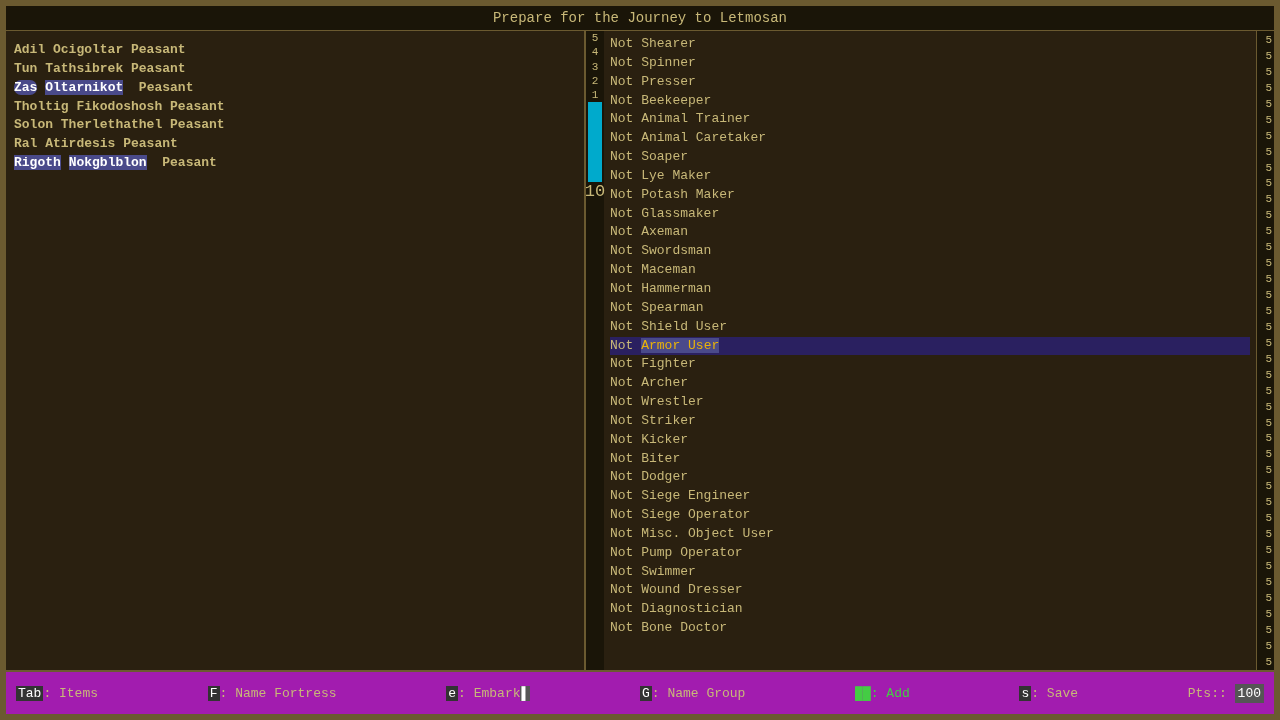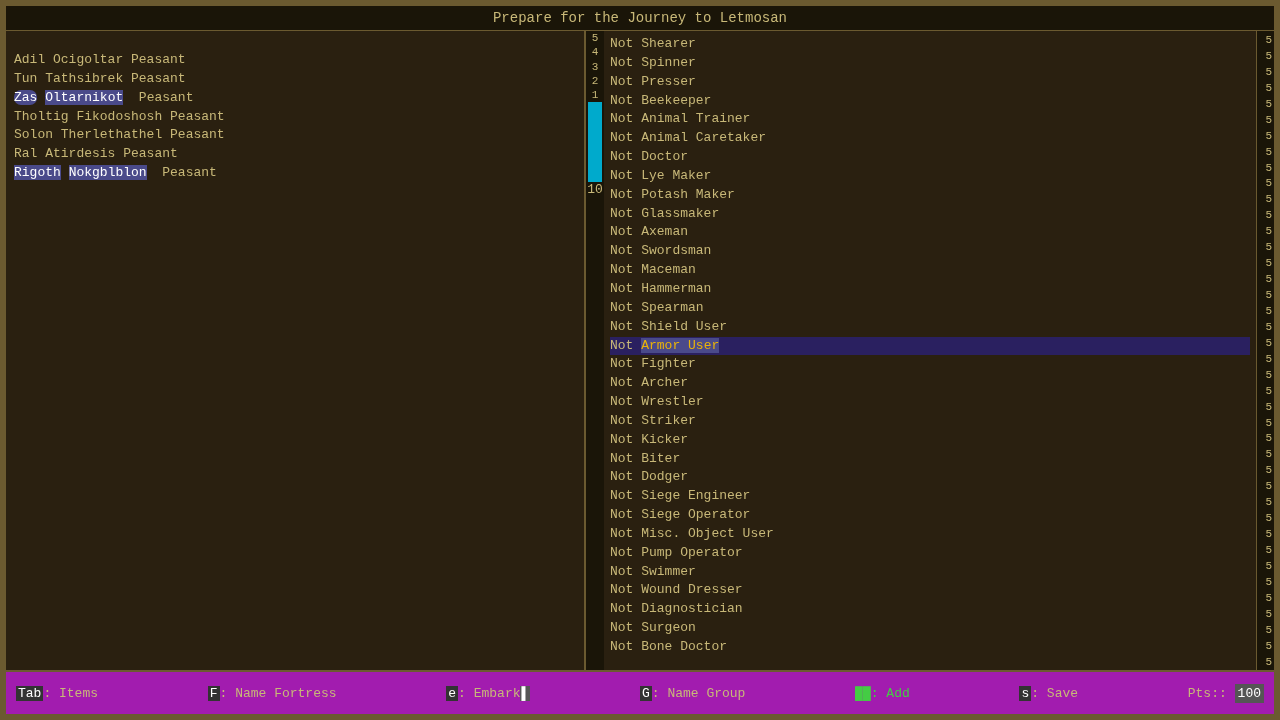--- a/index.html
+++ b/index.html
@@ -28,23 +28,24 @@
       border-bottom: 1px solid #6b5a30;
       background: #1a1508;
     }
     .main-content {
       display: flex;
       flex: 1;
       overflow: hidden;
     }
     .left-panel {
       width: 580px;
-      padding: 20px 8px;
+      padding: 10px 8px;
       border-right: 2px solid #6b5a30;
       overflow: hidden;
+      font-weight: bold;
     }
     .right-panel {
       flex: 1;
       display: flex;
       overflow: hidden;
     }
     .skills-list {
       flex: 1;
       padding: 4px 6px;
       overflow: hidden;
@@ -100,21 +101,21 @@
       flex-direction: column;
       align-items: center;
     }
     .cyan-block {
       width: 14px;
       height: 80px;
       background: #00aacc;
     }
     .cyan-num {
       color: #c8b878;
-      font-size: 13px;
+      font-size: 17px;
       text-align: center;
     }
     .pts-highlight {
       color: #ffffff;
       background: #555;
       padding: 2px 3px;
     }
     .green-label {
       color: #44cc44;
     }
@@ -147,21 +148,21 @@
 
     <div class="right-panel">
       <div class="skills-list">
 
       <div class="skill-row">Not Shearer</div>
           <div class="skill-row">Not Spinner</div>
           <div class="skill-row">Not Presser</div>
           <div class="skill-row">Not Beekeeper</div>
           <div class="skill-row">Not Animal Trainer</div>
           <div class="skill-row">Not Animal Caretaker</div>
-          <div class="skill-row">Not Doctor</div>
+          <div class="skill-row">Not Soaper</div>
           <div class="skill-row">Not Lye Maker</div>
           <div class="skill-row">Not Potash Maker</div>
           <div class="skill-row">Not Glassmaker</div>
           <div class="skill-row">Not Axeman</div>
           <div class="skill-row">Not Swordsman</div>
           <div class="skill-row">Not Maceman</div>
           <div class="skill-row">Not Hammerman</div>
           <div class="skill-row">Not Spearman</div>
           <div class="skill-row">Not Shield User</div>
           <div class="skill-row" style="background: rgb(42, 32, 96);">Not <span style="background:#4a4a8a;color:#eab308;">Armor User</span></div>
@@ -172,21 +173,20 @@
           <div class="skill-row">Not Kicker</div>
           <div class="skill-row">Not Biter</div>
           <div class="skill-row">Not Dodger</div>
           <div class="skill-row">Not Siege Engineer</div>
           <div class="skill-row">Not Siege Operator</div>
           <div class="skill-row">Not Misc. Object User</div>
           <div class="skill-row">Not Pump Operator</div>
           <div class="skill-row">Not Swimmer</div>
           <div class="skill-row">Not Wound Dresser</div>
           <div class="skill-row">Not Diagnostician</div>
-          <div class="skill-row">Not Surgeon</div>
           <div class="skill-row">Not Bone Doctor</div>
         </div>
       <div class="right-numbers">
 
       <div class="num-col">5</div>
           <div class="num-col">5</div>
           <div class="num-col">5</div>
           <div class="num-col">5</div>
           <div class="num-col">5</div>
           <div class="num-col">5</div>

